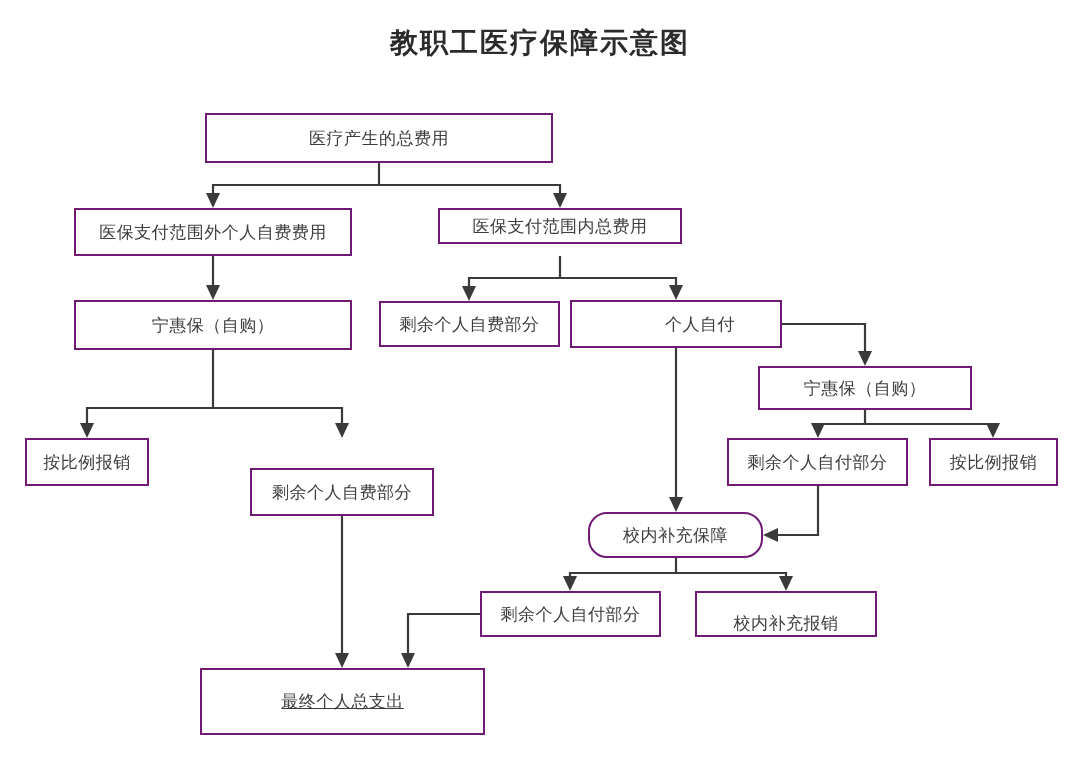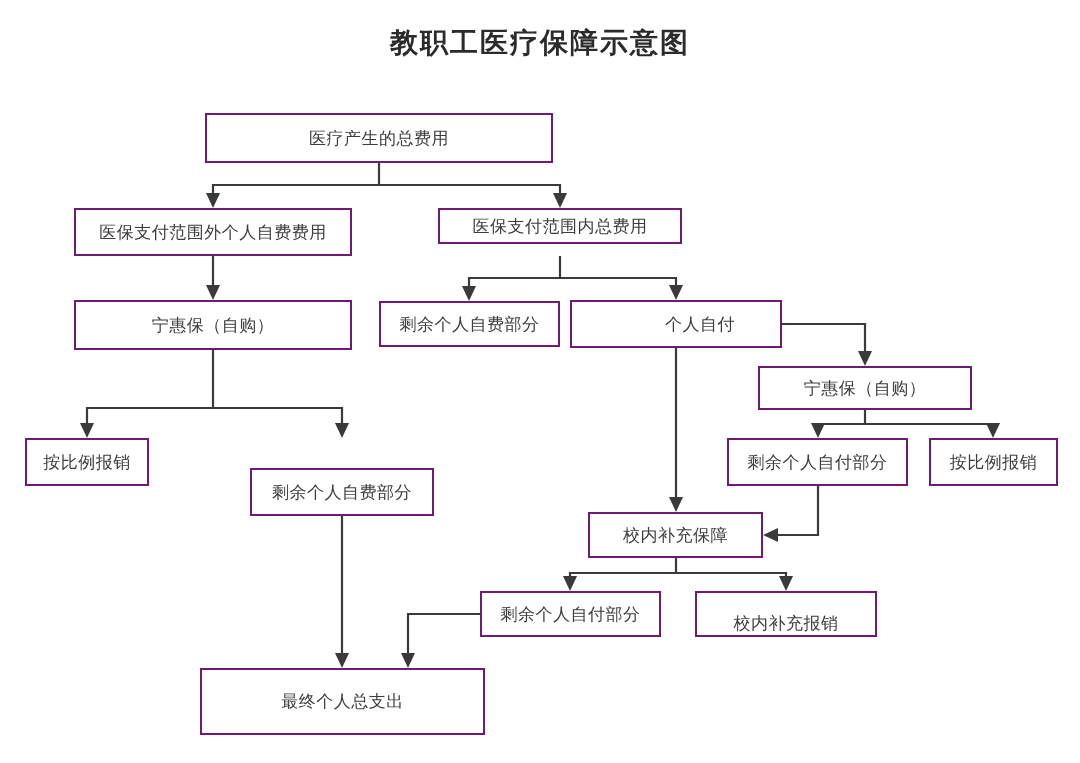--- a/index.html
+++ b/index.html
@@ -155,29 +155,29 @@
   </div>
 
   <div class="node" style="left:727px; top:438px; width:181px; height:48px;">
     <span>剩余个人自付部分</span>
   </div>
 
   <div class="node" style="left:929px; top:438px; width:129px; height:48px;">
     <span>按比例报销</span>
   </div>
 
-  <div class="node" style="left:588px; top:512px; width:175px; height:46px;">
+  <div class="node" style="left:588px; top:512px; width:175px; height:46px;border-radius:19px;">
     <span>校内补充保障</span>
   </div>
 
   <div class="node" style="left:480px; top:591px; width:181px; height:46px;">
     <span>剩余个人自付部分</span>
   </div>
 
   <div class="node" style="left:695px; top:591px; width:182px; height:46px;align-items:flex-end;">
     <span>校内补充报销</span>
   </div>
 
-  <div class="node" style="left:200px; top:668px; width:285px; height:67px;">
+  <div class="node" style="left:200px; top:668px; width:285px; height:67px;text-decoration:underline;">
     <span>最终个人总支出</span>
   </div>
 
 </div>
 
 </body></html>

